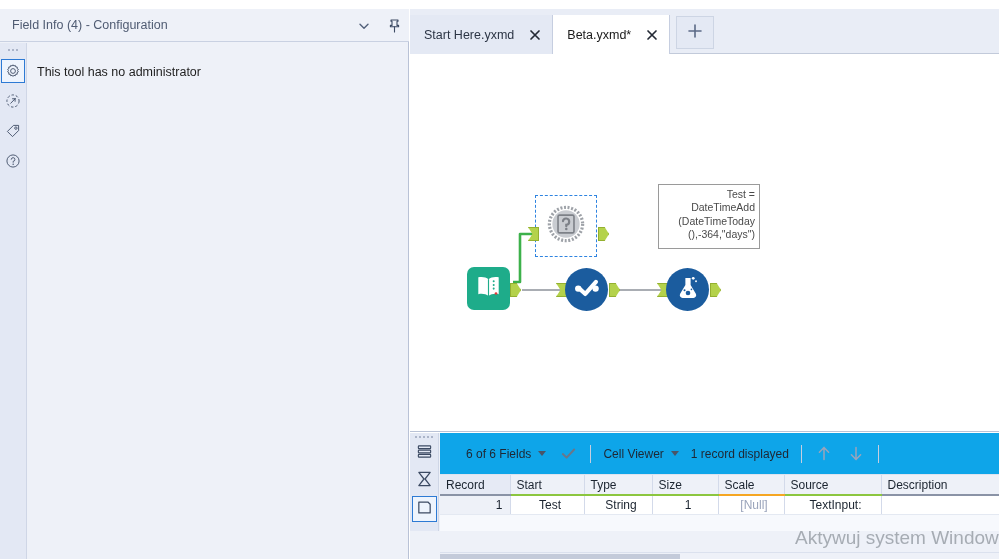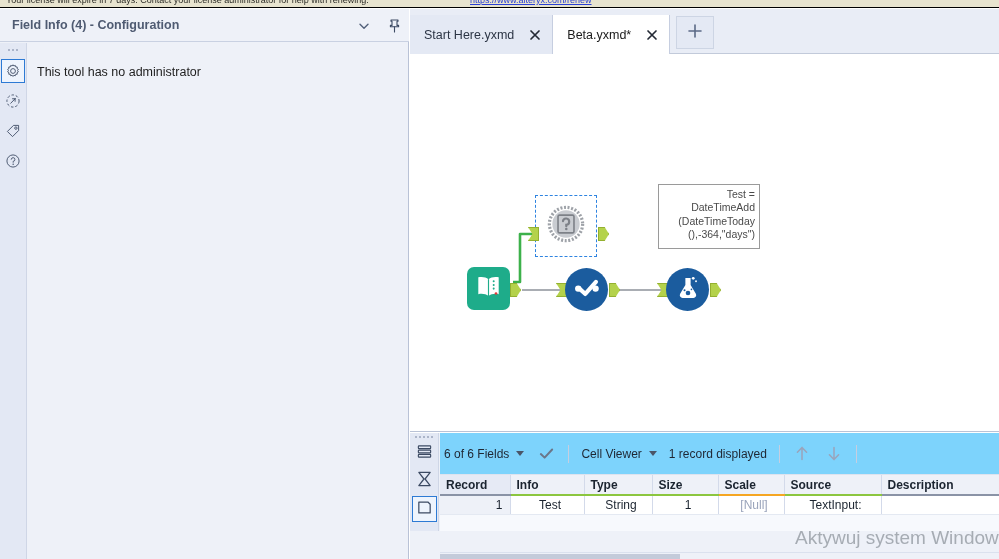--- a/index.html
+++ b/index.html
@@ -31,21 +31,21 @@
   .config-panel {
     position: absolute; left: 0; top: 9px; width: 409px; height: 550px;
     background: #eef1f8;
     border-right: 1px solid #b9c2d6;
   }
   .config-header {
     position: relative;
     height: 33px; width: 409px;
     background: #eef1f8;
     border-bottom: 1px solid #c9d1e2;
-    display: flex; align-items: center; font-weight: bold;
+    display: flex; align-items: center;
   }
   .config-title {
     margin-left: 12px;
     font-size: 12.5px; color: #4f5b72; white-space: nowrap;
   }
   .header-controls {
     position: absolute; right: 6px; top: 0; height: 33px;
     display: flex; align-items: center; gap: 12px;
   }
   .hdr-icon { width: 18px; height: 18px; display: flex; align-items: center; justify-content: center; cursor: pointer; }
@@ -194,38 +194,38 @@
     cursor: pointer; border: 1px solid transparent;
   }
   .res-icon.selected { border: 1.5px solid #2d7ad4; background: #eef4fd; }
 
   .results-content {
     position: absolute; left: 30px; top: 0; right: 0; bottom: 0;
     background: #f7f9fd;
   }
   .results-toolbar {
     height: 42px; display: flex; align-items: center;
-    background: #7dd3fc;
+    background: #0ea5e9;
     border-bottom: 1px solid #dde3ef;
-    padding-left: 4px;
+    padding-left: 26px;
   }
   .tb-item { display: flex; align-items: center; font-size: 12px; color: #1f2733; white-space: nowrap; }
   .caret-down {
     width: 0; height: 0; margin-left: 7px;
     border-left: 4px solid transparent; border-right: 4px solid transparent;
     border-top: 5px solid #4a5568;
   }
   .tb-sep { width: 1px; height: 18px; background: #c6cee0; margin: 0 12px; }
   .tb-icon { width: 20px; height: 20px; display: flex; align-items: center; justify-content: center; cursor: pointer; }
 
   
   .tbl { width: 100%; border-collapse: collapse; table-layout: fixed; }
   .tbl th {
     text-align: left;
-    font-size: 12px; font-weight: bold; color: #1b2430;
+    font-size: 12px; font-weight: normal; color: #1b2430;
     padding: 3px 0 2px 6px;
     background: #eef1f8;
     border-bottom: 2.5px solid #9aa4bb;
     border-right: 1px solid #d3daea;
     white-space: nowrap;
   }
   .tbl th.u-green { border-bottom-color: #8cc63f; }
   .tbl th.u-amber { border-bottom-color: #f5a623; }
   .tbl th.u-gray  { border-bottom-color: #8a93a6; }
   .tbl th.col-record { background: #e6eaf5; text-align: left; }
@@ -250,24 +250,20 @@
     position: absolute; left: 440px; top: 552px; width: 559px; height: 7px;
     background: #eef1f8; border-top: 1px solid #dbe1ee;
   }
   .hscroll-thumb { position: absolute; left: 0; top: 1px; width: 240px; height: 5px; background: #c4cbda; }
 </style>
 </head>
 <body>
 
 <div id="app">
 
-  <div class="banner">
-    <span class="banner-text">Your license will expire in 7 days. Contact your license administrator for help with renewing.</span>
-    <span class="banner-link">https://www.alteryx.com/renew</span>
-  </div>
 
   <div class="config-panel">
 
     <div class="config-header">
       <span class="config-title">Field Info (4) - Configuration</span>
       <div class="header-controls">
         <span class="hdr-icon">
           <svg width="14" height="14" viewBox="0 0 14 14">
               <path d="M3 5.2 L7 9.2 L11 5.2" fill="none" stroke="#52607a" stroke-width="1.4" stroke-linecap="round" stroke-linejoin="round"></path>
             </svg>
@@ -517,21 +513,21 @@
               <col style="width:74px">
               <col style="width:68px">
             <col style="width:66px">
               <col style="width:66px">
               <col style="width:97px">
               <col style="width:118px">
           </colgroup>
           <thead>
             <tr>
               <th class="col-record u-gray">Record</th>
-              <th class="u-green">Info</th>
+              <th class="u-green">Start</th>
               <th class="u-green">Type</th>
               <th class="u-green">Size</th>
               <th class="u-amber">Scale</th>
               <th class="u-green">Source</th>
               <th class="u-gray">Description</th>
             </tr>
           </thead>
           <tbody>
             <tr>
               <td class="cell-record">1</td>

